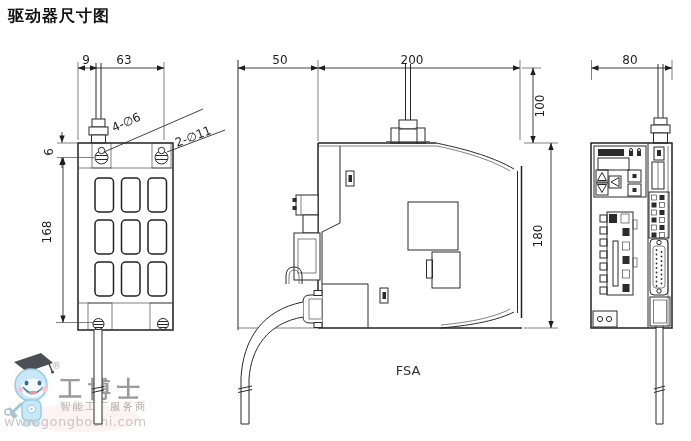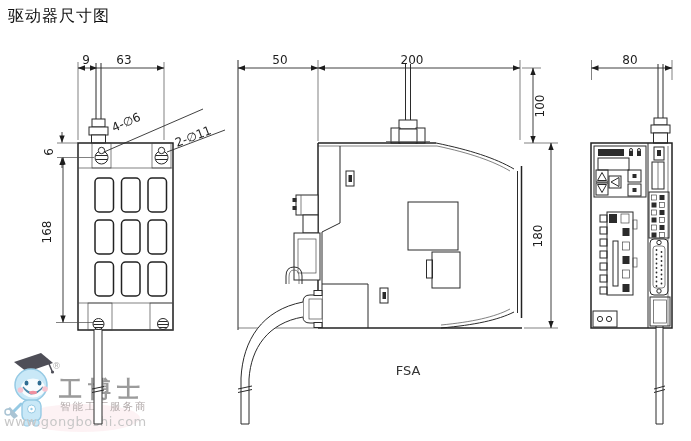--- a/index.html
+++ b/index.html
@@ -1,18 +1,18 @@
 <!DOCTYPE html>
 <html><head>
 <meta charset="utf-8">
 <style>
   html,body{margin:0;padding:0;background:#ffffff;}
   .page{position:relative;width:691px;height:441px;background:#ffffff;overflow:hidden;
         font-family:"DejaVu Sans","Liberation Sans",sans-serif;}
-  .title{position:absolute;left:8px;top:6px;font-size:16px;font-weight:normal;color:#111;
+  .title{position:absolute;left:8px;top:6px;font-size:16px;font-weight:bold;color:#111;
          letter-spacing:1px;}
   svg{position:absolute;left:0;top:0;}
   .ln  {stroke:#2b2b2b;stroke-width:1;fill:none;}
   .ln2 {stroke:#222;stroke-width:1.5;fill:none;}
   .thin{stroke:#4a4a4a;stroke-width:0.7;fill:none;}
   .dim {stroke:#2b2b2b;stroke-width:0.9;fill:none;}
   .dk  {fill:#2b2b2b;stroke:none;}
   .wfill{fill:#ffffff;}
   .dimtxt{font:12px "DejaVu Sans","Liberation Sans",sans-serif;fill:#1d1d1d;}
   .fsatxt{font:13px "DejaVu Sans","Liberation Sans",sans-serif;fill:#333;}

